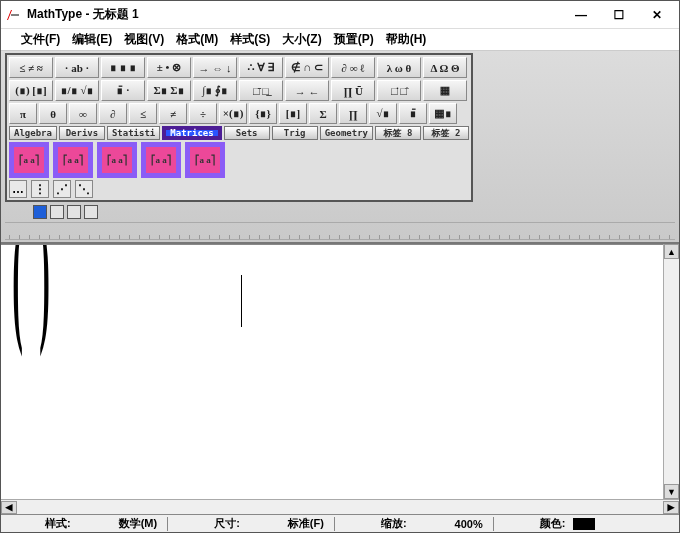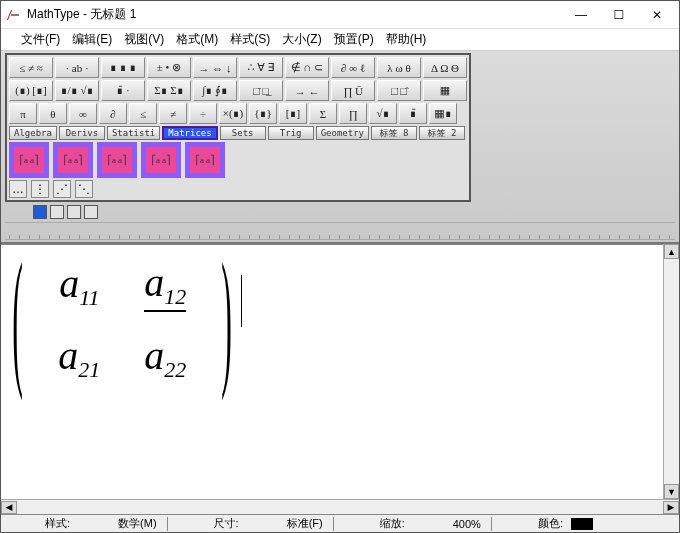--- a/index.html
+++ b/index.html
@@ -4,21 +4,21 @@
 <style>
   * { box-sizing: border-box; margin: 0; padding: 0; }
   body {
     font-family: "SimSun", "Microsoft YaHei", Arial, sans-serif;
     font-size: 12px;
     background: #fff;
     width: 680px;
     height: 533px;
     overflow: hidden;
   }
-  .window { width: 680px; height: 533px; border: 1px solid #555; display: flex; flex-direction: column; background:#fff; }
+  .window { width: 680px; height: 533px; border: 1px solid #555; display: flex; flex-direction: column; background:#fff;font-weight:bold; }
   .titlebar {
     height: 28px; background: #fff; display: flex; align-items: center;
     border-bottom: 1px solid #ddd;
     padding: 0 4px;
   }
   .app-icon { width: 16px; height: 16px; margin-right: 6px; display:flex; align-items:center; justify-content:center; }
   .title-text { flex: 1; font-size: 12px; color:#000; }
   .win-btns { display:flex; gap:2px; }
   .win-btn { width: 36px; height: 22px; display:flex; align-items:center; justify-content:center; font-size:12px; color:#000; cursor:pointer; }
   .menubar {
@@ -45,21 +45,21 @@
   }
   .tab-row { display:flex; gap:2px; margin-top:2px; }
   .tab {
     height:14px; padding: 0 4px;
     background: linear-gradient(#fff,#ccc);
     border:1px solid #777; font-size:9px; font-family: monospace;
     display:flex; align-items:center; cursor:pointer;
     color:#333; min-width:46px; justify-content:center;
   }
   .tab.active {
-    background:#2a55ff; color:#fff; border:2px solid #4c1d95;
+    background:#2a55ff; color:#fff; border:4px solid #4c1d95;
   }
   .pal-row { display:flex; gap:4px; margin-top:2px; }
   .pal {
     width: 40px; height:36px; background:#ec4899; border:5px solid #8b5cf6;
     display:flex; align-items:center; justify-content:center;
     font-size:9px; font-family: "Times New Roman", serif; cursor:pointer;
     color:#333;
   }
   .pal2-row { display:flex; gap:4px; margin-top:2px; }
   .pal2 { width: 18px; height:18px; background:#e9e9e9; border:1px solid #888; display:flex; align-items:center; justify-content:center; font-size:12px; cursor:pointer; }
@@ -212,42 +212,20 @@
       <div class="mini"></div>
     </div>
     <div class="ruler"></div>
   </div>
 
   <div class="editor-wrap">
     <div class="editor">
       <div class="editor-inner">
         <span class="math">
           <span class="paren">(</span>
-          <span class="mat">
-            <table>
-              <tbody>
-                  <tr>
-                <td>
-                  <span>a</span><span class="sub">11</span>
-                </td>
-                <td>
-                  <span class="a12"><span>a</span><span class="sub">12</span></span>
-                </td>
-              </tr>
-              <tr>
-                <td>
-                  <span>a</span><span class="sub">21</span>
-                </td>
-                <td>
-                  <span>a</span><span class="sub">22</span>
-                </td>
-              </tr>
-            </tbody>
-              </table>
-          </span>
           <span class="paren">)</span>
           <span class="caret"></span>
         </span>
       </div>
     </div>
     <div class="vscroll">
       <div class="vscroll-arrow">▲</div>
       <div style="flex:1"></div>
       <div class="vscroll-arrow">▼</div>
     </div>

